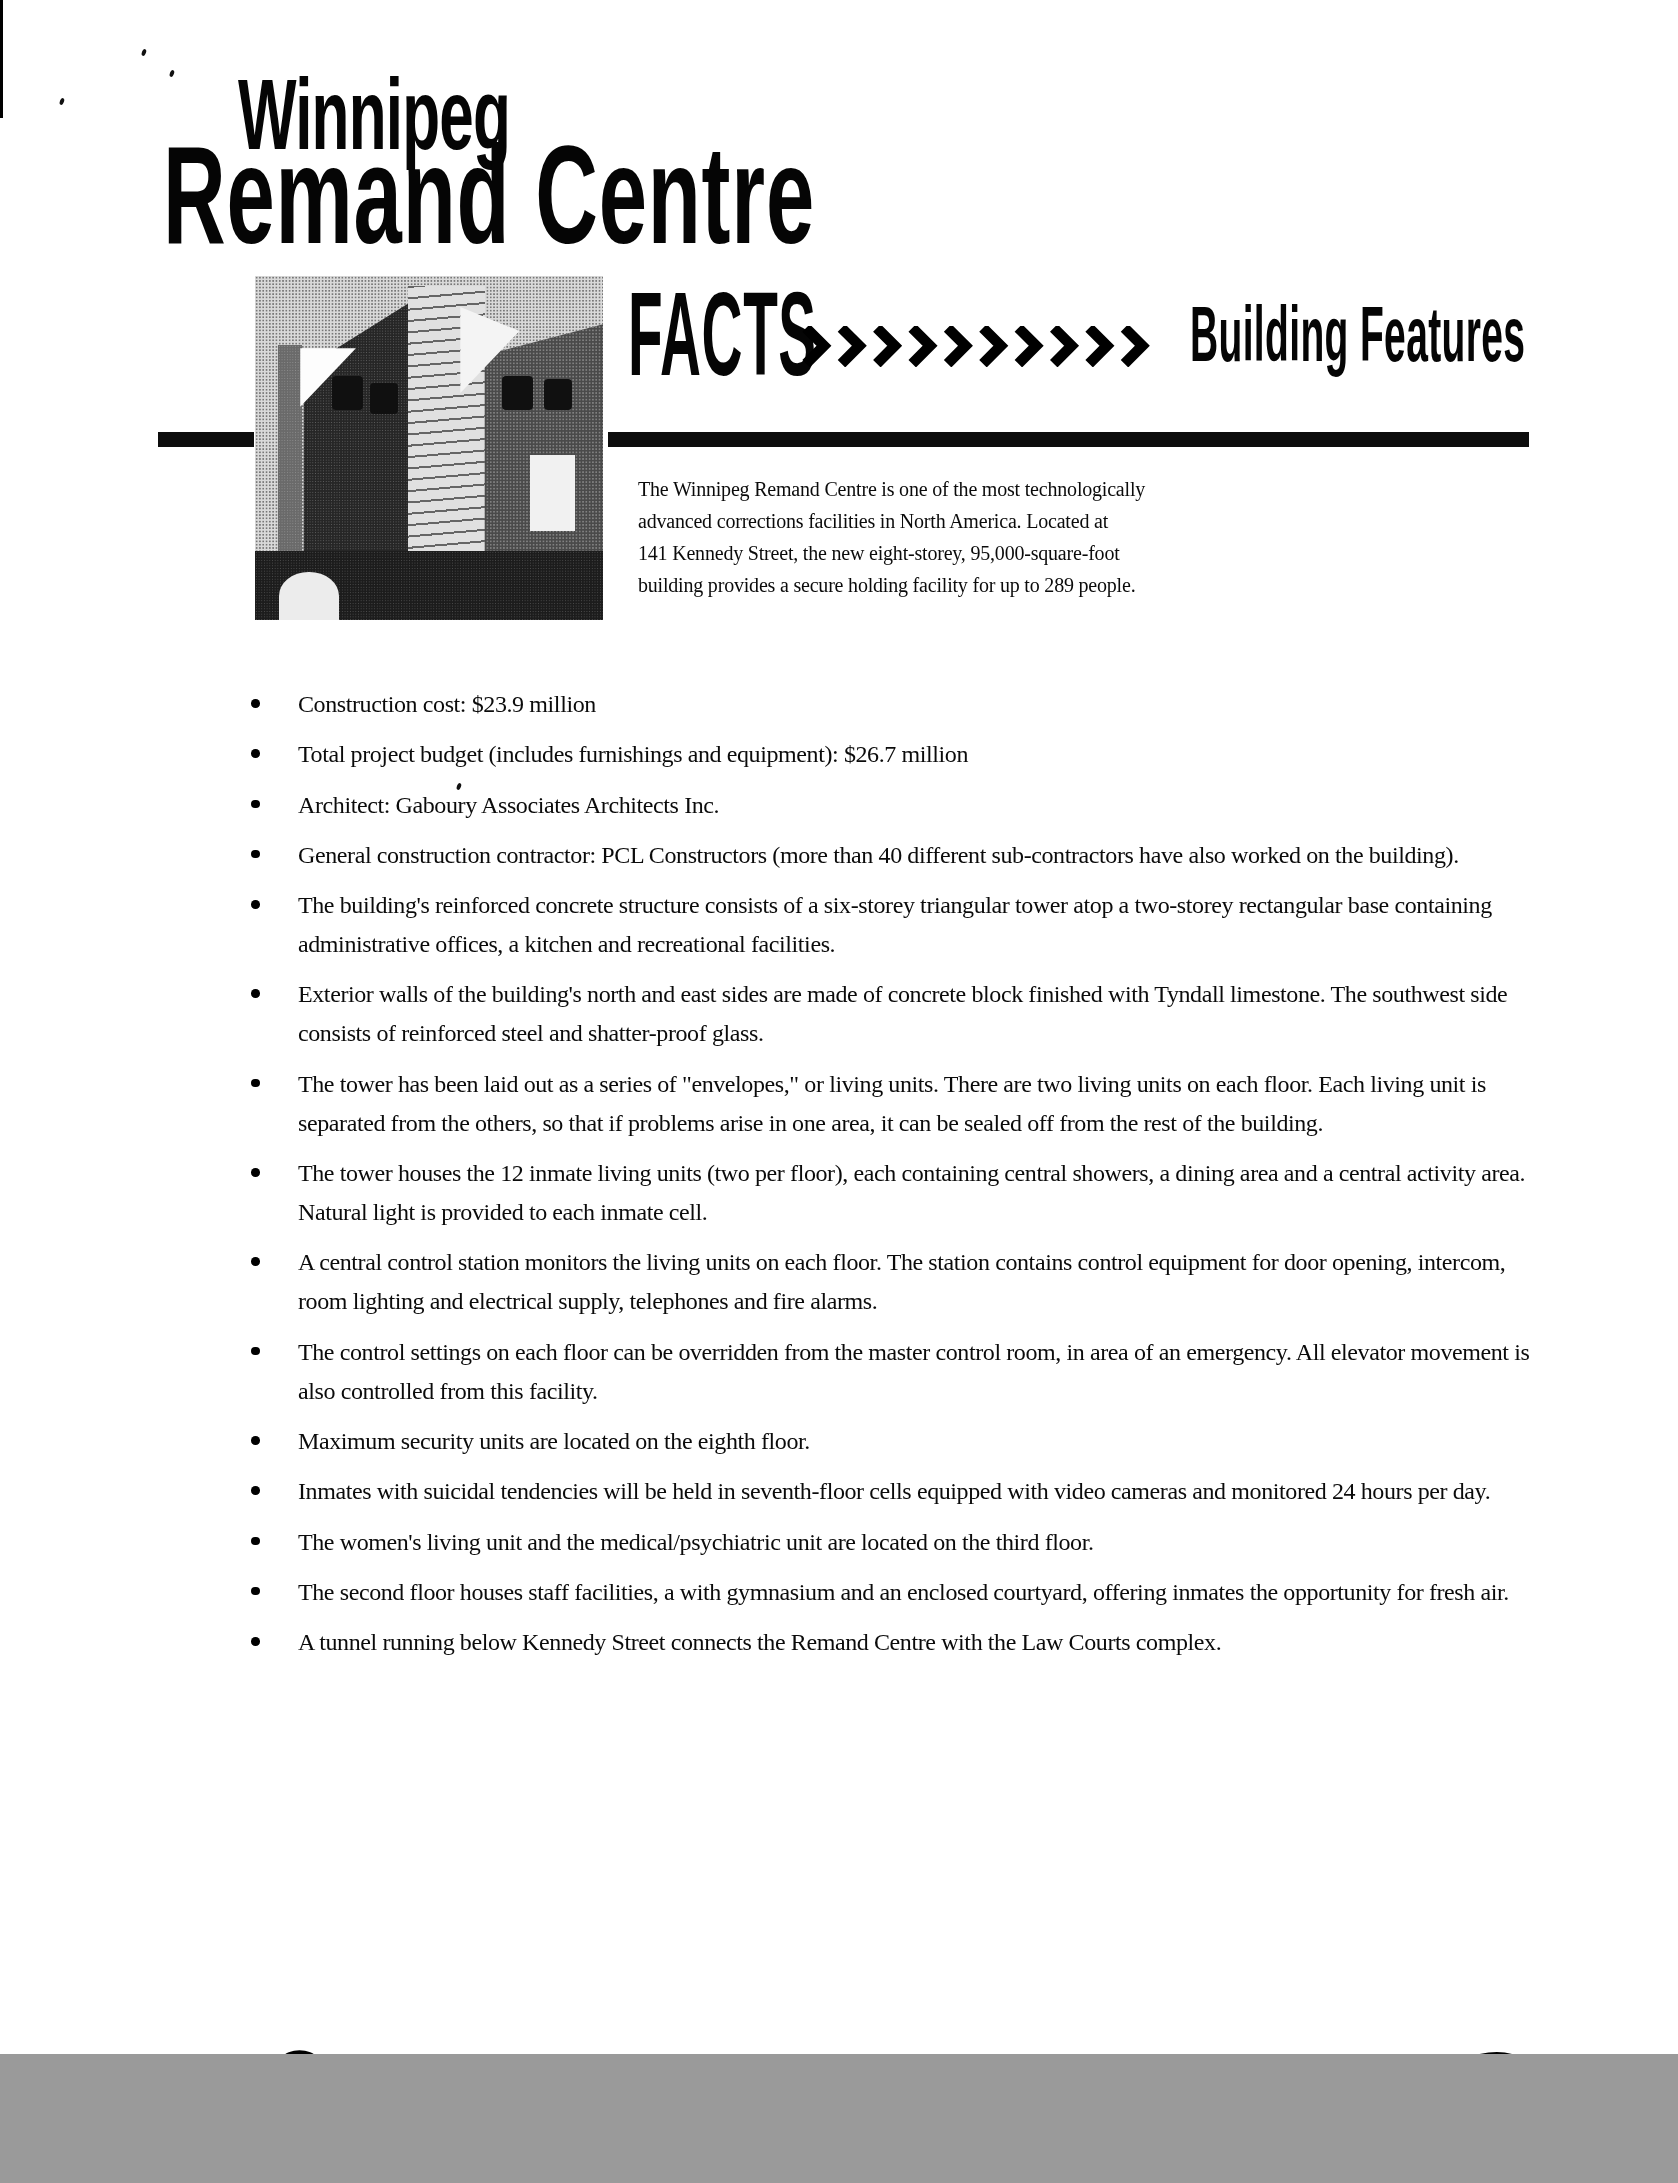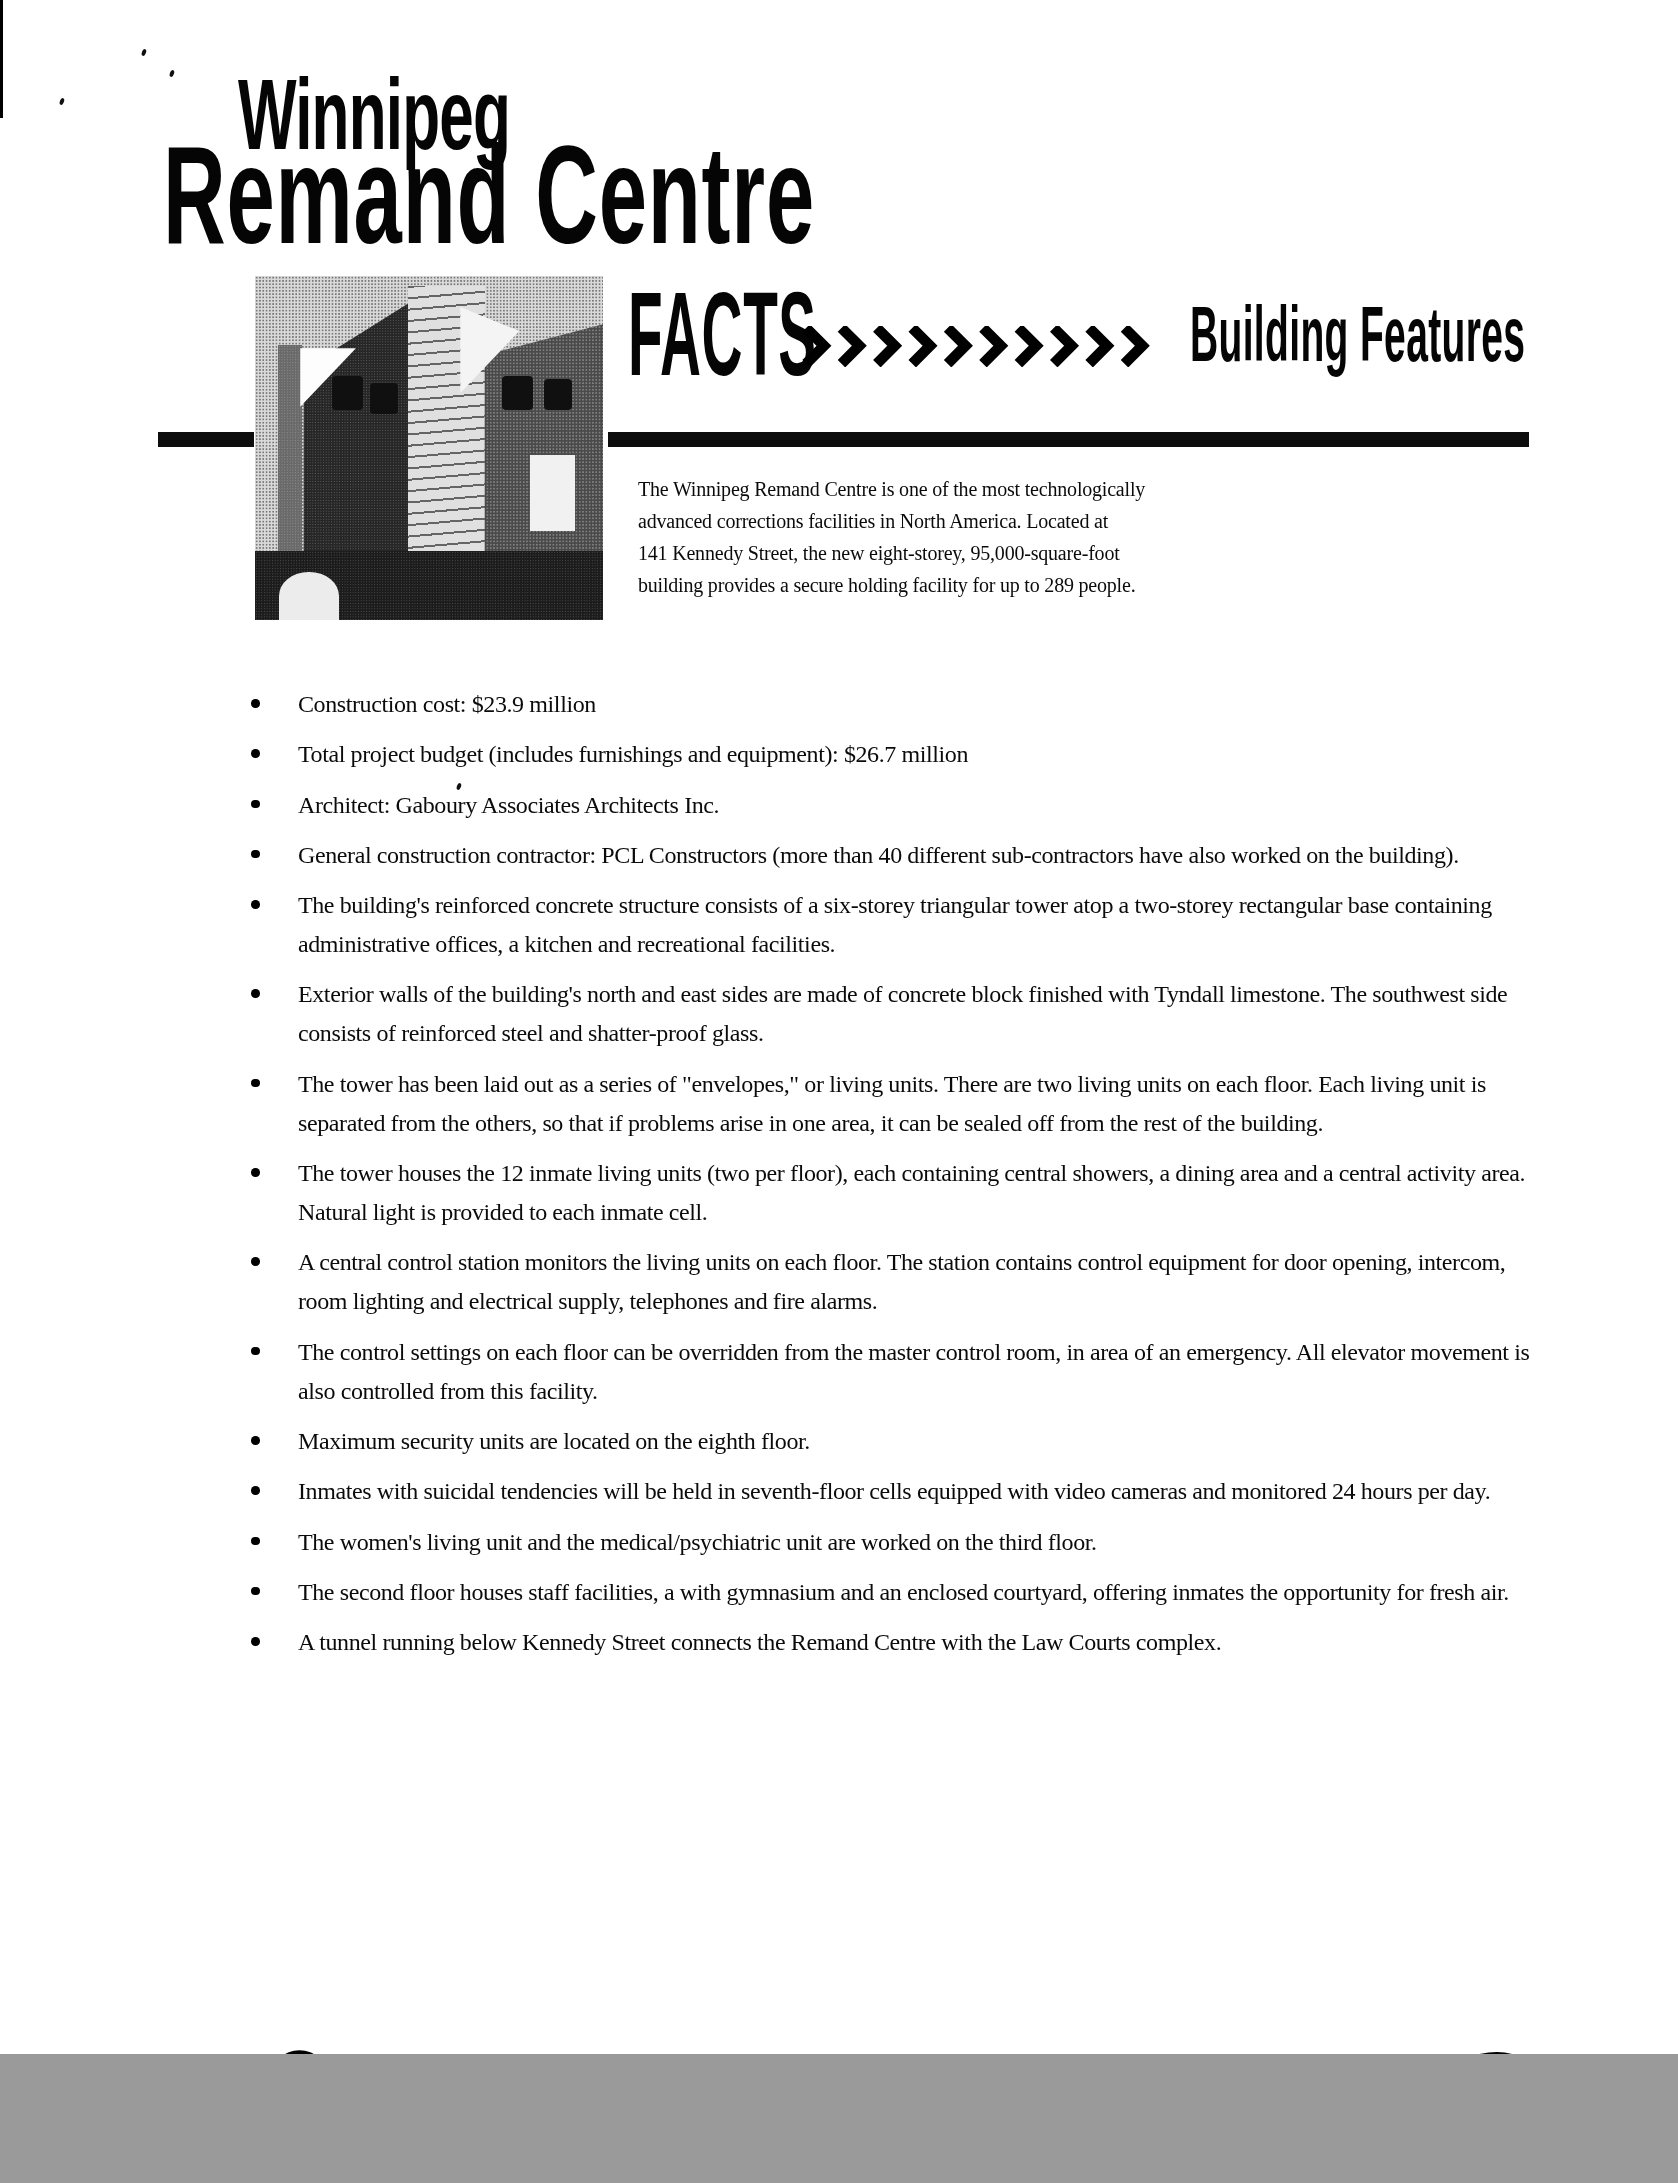--- a/index.html
+++ b/index.html
@@ -130,21 +130,21 @@
       <li>Architect: Gaboury Associates Architects Inc.</li>
       <li>General construction contractor: PCL Constructors (more than 40 different sub-contractors have also worked on the building).</li>
       <li>The building's reinforced concrete structure consists of a six-storey triangular tower atop a two-storey rectangular base containing administrative offices, a kitchen and recreational facilities.</li>
       <li>Exterior walls of the building's north and east sides are made of concrete block finished with Tyndall limestone. The southwest side consists of reinforced steel and shatter-proof glass.</li>
       <li>The tower has been laid out as a series of "envelopes," or living units. There are two living units on each floor. Each living unit is separated from the others, so that if problems arise in one area, it can be sealed off from the rest of the building.</li>
       <li>The tower houses the 12 inmate living units (two per floor), each containing central showers, a dining area and a central activity area. Natural light is provided to each inmate cell.</li>
       <li>A central control station monitors the living units on each floor. The station contains control equipment for door opening, intercom, room lighting and electrical supply, telephones and fire alarms.</li>
       <li>The control settings on each floor can be overridden from the master control room, in area of an emergency. All elevator movement is also controlled from this facility.</li>
       <li>Maximum security units are located on the eighth floor.</li>
       <li>Inmates with suicidal tendencies will be held in seventh-floor cells equipped with video cameras and monitored 24 hours per day.</li>
-      <li>The women's living unit and the medical/psychiatric unit are worked on the third floor.</li>
+      <li>The women's living unit and the medical/psychiatric unit are located on the third floor.</li>
       <li>The second floor houses staff facilities, a with gymnasium and an enclosed courtyard, offering inmates the opportunity for fresh air.</li>
       <li>A tunnel running below Kennedy Street connects the Remand Centre with the Law Courts complex.</li>
     </ul>
 
   <svg class="abs" id="recycle" viewBox="0 0 100 100">
     <circle cx="50" cy="50" r="48" fill="#000"></circle>
     <g fill="#fff">
       <polygon points="30,34 48,34 48,26 63,40 48,54 48,46 30,46" transform="rotate(-55 50 52)"></polygon>
       <polygon points="30,34 48,34 48,26 63,40 48,54 48,46 30,46" transform="rotate(65 50 52)"></polygon>
       <polygon points="30,34 48,34 48,26 63,40 48,54 48,46 30,46" transform="rotate(185 50 52)"></polygon>

